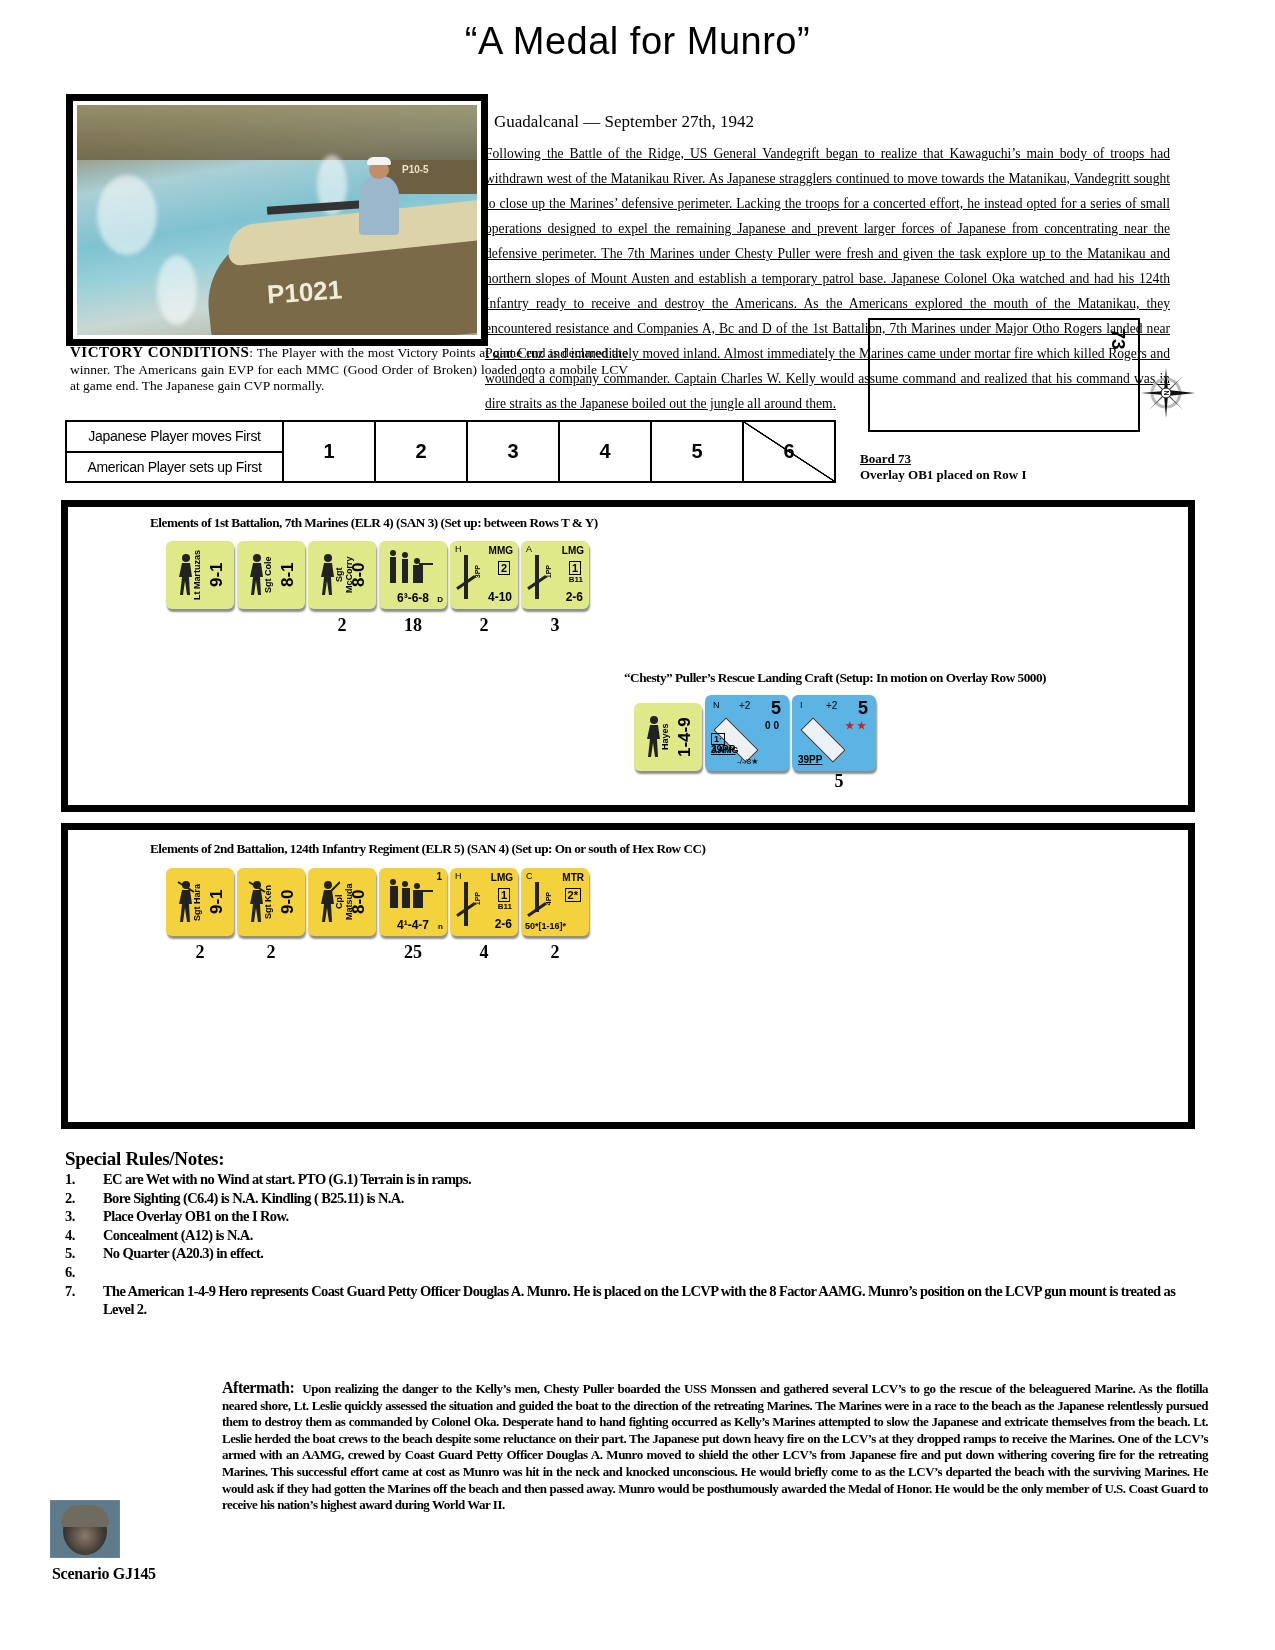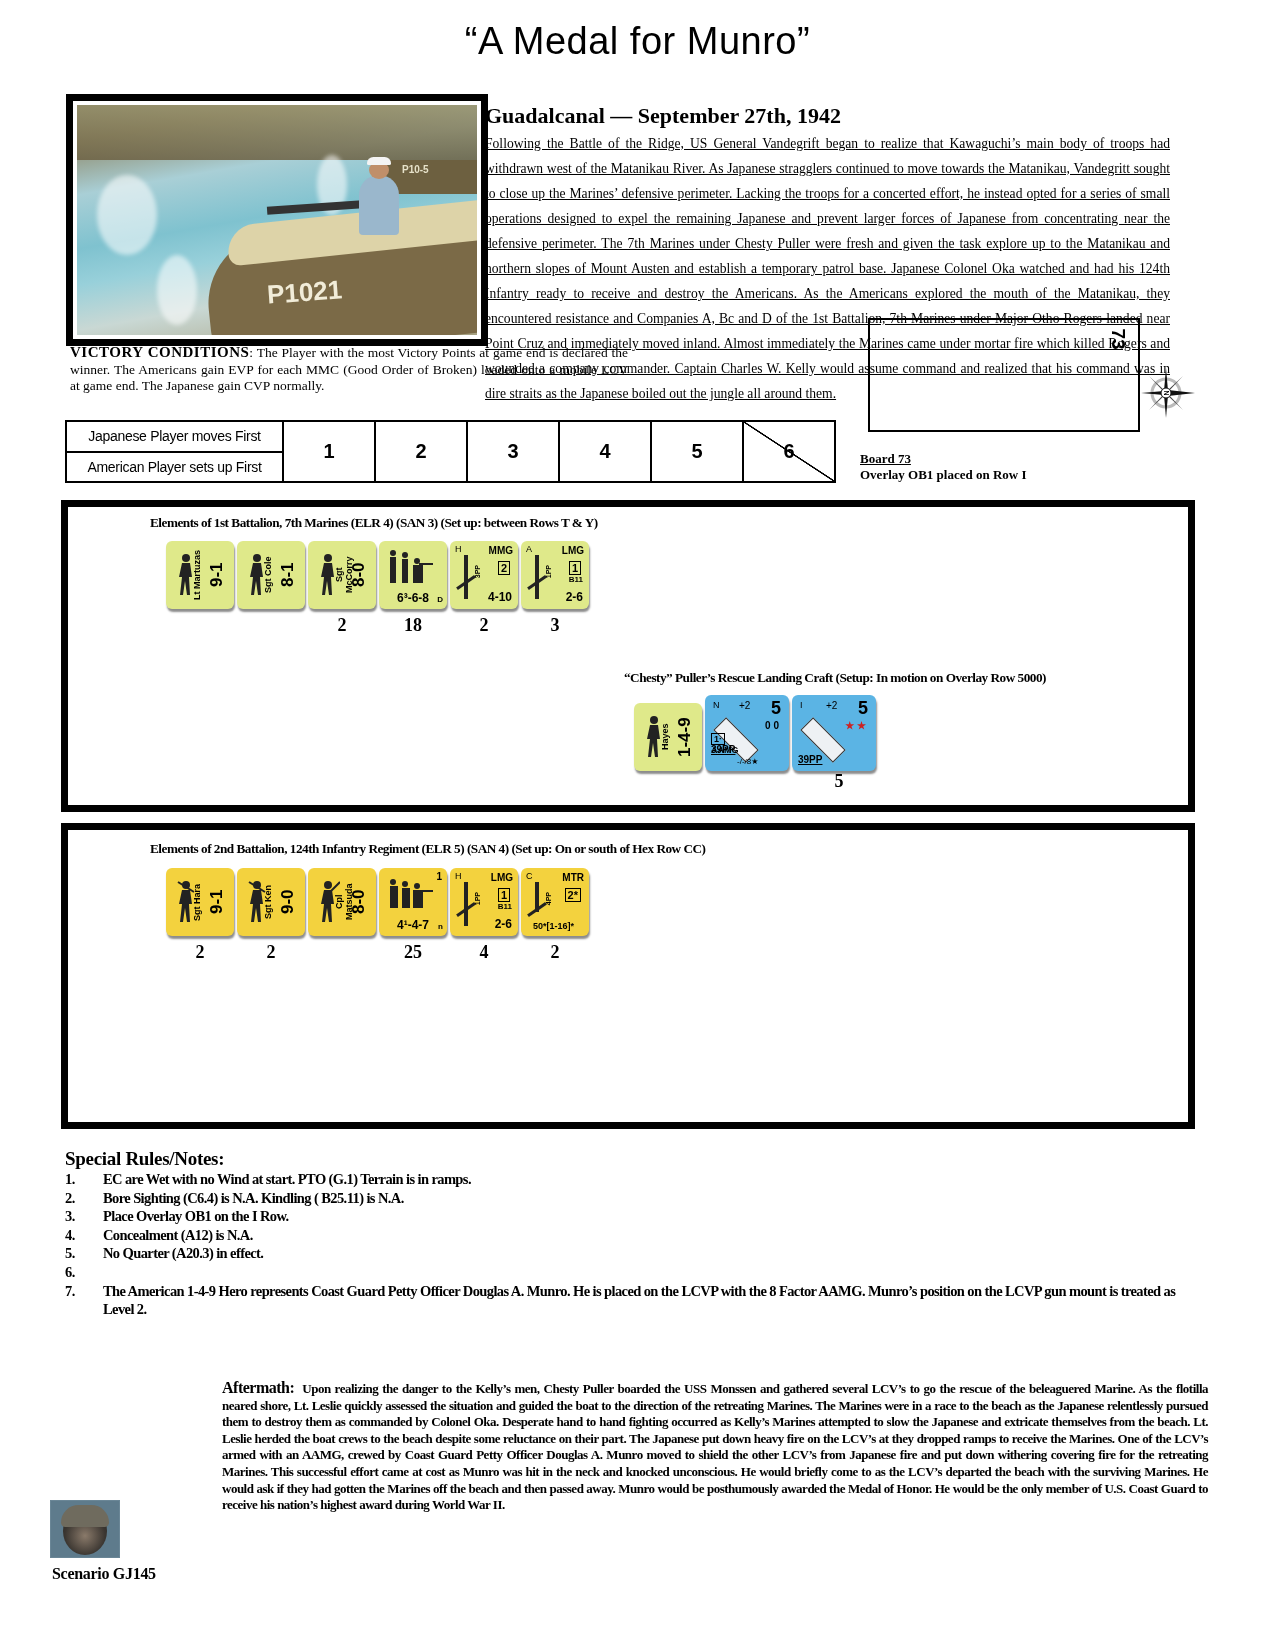--- a/index.html
+++ b/index.html
@@ -14,21 +14,21 @@
   .art .label { position:absolute; left:190px; top:172px; color:#f1ecd8; font-family:"Liberation Sans",sans-serif; font-weight:bold; font-size:26px; transform:rotate(-4deg); }
   .art .shore { position:absolute; left:0; top:0; width:400px; height:55px; background:linear-gradient(180deg,#9a946e,#6d6143); opacity:.85; }
   .art .boat2 { position:absolute; left:305px; top:55px; width:95px; height:34px; background:#6d6040; }
   .art .boat2 span { color:#e7e2ca; font-size:10px; font-family:"Liberation Sans",sans-serif; font-weight:bold; position:absolute; left:20px; top:4px; }
   .art .splash { position:absolute; background:rgba(255,255,255,.55); border-radius:50%; filter:blur(2px); }
   .art .sailor { position:absolute; left:282px; top:70px; width:40px; height:60px; background:#9ab7cc; border-radius:20px 20px 4px 4px; }
   .art .sailor:before { content:""; position:absolute; left:10px; top:-14px; width:20px; height:18px; background:#c08f6a; border-radius:50%; }
   .art .sailor:after { content:""; position:absolute; left:8px; top:-18px; width:24px; height:8px; background:#f4f4f4; border-radius:8px 8px 2px 2px; }
 
   .intro { left:485px; top:103px; width:685px; }
-  .intro h2 { margin:0; font-size:22px; font-weight:bold; }
+  .intro h2 { margin:9px; font-size:17px; font-weight:normal; }
   .intro p { margin:2px 0 0 0; font-size:13.6px; line-height:25px; text-align:justify;text-decoration:underline; }
 
   .victory { left:70px; top:344px; width:558px; font-size:13.5px; line-height:16.5px; text-align:justify; }
   .victory b { font-size:15px; letter-spacing:0.5px; }
 
   .board-box { left:868px; top:318px; width:268px; height:110px; border:2px solid #000; }
   .board-num { right:10px; top:8px; font-family:"Liberation Sans",sans-serif; font-weight:bold; font-size:19px; transform:rotate(90deg); transform-origin:center; }
   .compass { left:1135px; top:362px; width:62px; height:62px; }
   .board-caption { left:860px; top:451px; font-size:13px; font-weight:bold; line-height:16px; }
   .board-caption .u { text-decoration:underline; }
@@ -317,21 +317,21 @@
       <div class="box">1</div>
       <div class="sub">B11</div>
       <div class="br">2-6</div>
     </div>
     <div class="counter jp">
       <div class="tl">C</div>
       <div class="tr">MTR</div>
       <div class="mg" style="height:30px;"></div>
       <div class="pp">4PP</div>
       <div class="box">2*</div>
-      <div class="br" style="font-size:9px;left:12px;right:auto;">50*[1-16]*</div>
+      <div class="br" style="font-size:9px;left:4px;right:auto;">50*[1-16]*</div>
     </div>
   </div>
   <div class="abs qty-row" style="left:98px;top:112px;">
     <div class="qty">2</div>
     <div class="qty">2</div>
     <div class="qty"></div>
     <div class="qty">25</div>
     <div class="qty">4</div>
     <div class="qty">2</div>
   </div>

